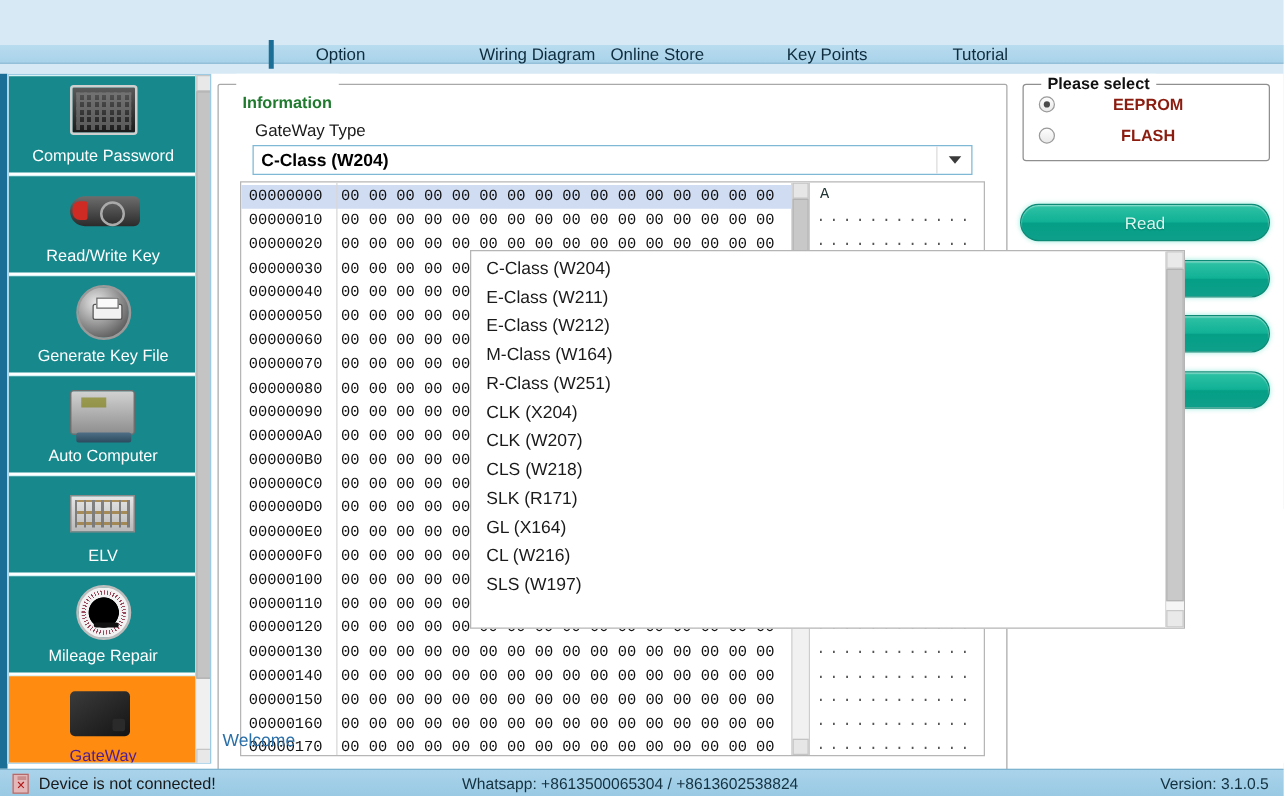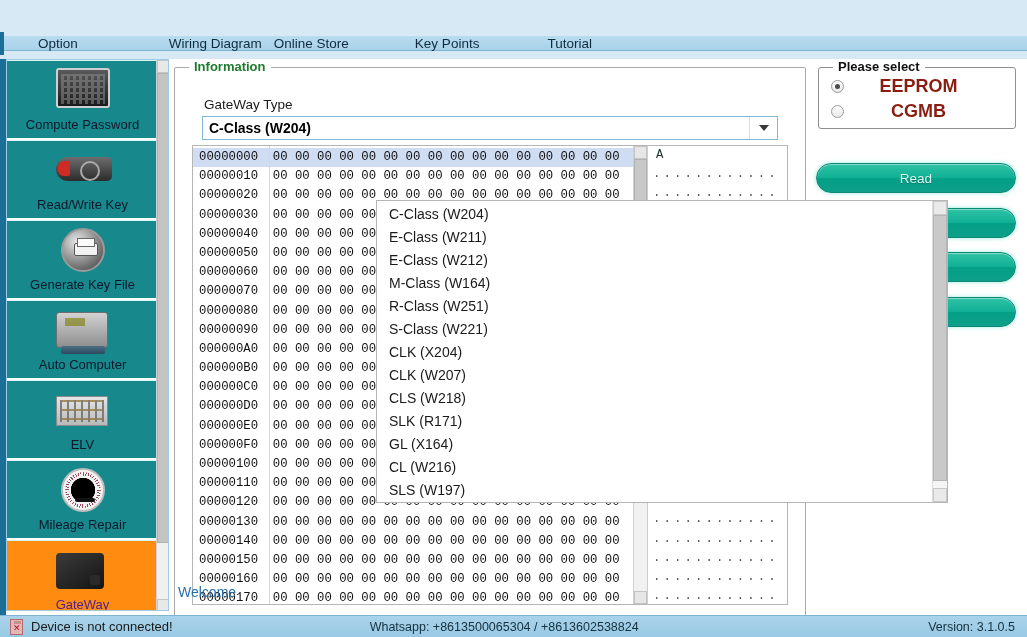--- a/index.html
+++ b/index.html
@@ -52,21 +52,21 @@
   .xmark{ position:relative; width:14px; height:14px; }
   .xmark i{ position:absolute; left:0; top:6px; width:14px; height:2px; background:#ffffff; }
   .xmark i:first-child{ transform:rotate(45deg); }
   .xmark i:last-child{ transform:rotate(-45deg); }
 
   
   .menubar{
     position:absolute; left:0; top:36px; width:1027px; height:15px;
     background:linear-gradient(to bottom,#b9dcef,#a8d2e9);
     border-bottom:1px solid #7fb4d0;
-    display:flex; align-items:center;
+    display:flex; align-items:center;justify-content:center;
   }
   .menubar .ml{ width:4px; height:23px; background:#1b6e95; }
   .menu-item{
     font-size:13.5px; color:#0e2c3d; height:23px; display:flex; align-items:center;
     padding:0 6px; white-space:nowrap;
   }
 
   
   .content{ position:absolute; left:0; top:59px; width:1027px; height:556px; background:#ffffff; }
   .leftrail{ position:absolute; left:0; top:0; width:6px; height:556px; background:#1b6e95; }
@@ -79,21 +79,21 @@
   .side-list{ position:absolute; left:0; top:0; width:151px; }
   .side-item{
     height:80px; background:#17888c; position:relative;
     display:flex; flex-direction:column; align-items:center; justify-content:flex-start;
     border-bottom:2px solid #ffffff; border-top:1px solid #d9f3f5;
     padding-top:7px;
   }
   .side-item.active{ background:#ff8c10; }
   .side-item .lbl{
     position:absolute; left:0; bottom:6px; width:100%; text-align:center;
-    font-size:13px; color:#0f172a;
+    font-size:13px; color:#ffffff;
   }
   .side-item.active .lbl{ color:#4c1d95; }
   .ic{ width:54px; height:42px; position:relative; }
 
   
   .ic-keyboard{ width:54px; height:40px; background:linear-gradient(#5a5a5a,#1a1a1a); border:2px solid #cfcfcf; border-radius:3px; }
   .ic-keyboard::after{
     content:""; position:absolute; left:5px; top:6px; right:5px; bottom:6px;
     background:
       repeating-linear-gradient(to right,#8c8c8c 0 3px,transparent 3px 6px),
@@ -136,21 +136,21 @@
   .side-scroll .thumb{ position:absolute; left:0; top:13px; width:12px; height:470px; background:#c4c4c4; border:1px solid #b0b0b0; }
   .side-scroll .arr.bot{ position:absolute; left:0; bottom:0; }
 
   
   .main{ position:absolute; left:174px; top:0; width:632px; height:552px; }
   .groupbox{
     position:absolute; left:0; top:8px; width:632px; height:564px;
     border:1px solid #a9a9a9; border-radius:2px;
   }
   .gb-title{
-    position:absolute; left:14px; top:-9px; background:#ffffff; padding:0 5px;
+    position:absolute; left:14px; top:-9px; background:#ffffff; padding:15px 5px;
     font-size:13px; font-weight:bold; color:#1f7a2e;
   }
   .field-label{ position:absolute; left:30px; top:38px; font-size:13.5px; color:#1a1a1a; }
   .combo{
     position:absolute; left:28px; top:57px; width:576px; height:24px;
     border:1px solid #7fb8d4; background:#ffffff; display:flex; align-items:center;
   }
   .combo .val{ font-size:14px; font-weight:bold; color:#000; padding-left:6px; }
   .combo .arrow{
     margin-left:auto; width:28px; height:22px; display:flex; align-items:center; justify-content:center;
@@ -214,21 +214,21 @@
   .radio-row.r2{ top:33px; }
   .radio{
     width:13px; height:13px; border-radius:50%; border:1px solid #9a9a9a;
     background:linear-gradient(#fdfdfd,#e9e9e9); position:relative; flex:0 0 auto;
   }
   .radio.on::after{
     content:""; position:absolute; left:3px; top:3px; width:5px; height:5px;
     border-radius:50%; background:#4a4a4a;
   }
   .radio-row .rl{
-    flex:1 1 auto; text-align:center; font-size:18px; font-weight:bold; color:#8b1d10;
+    flex:1 1 auto; text-align:center; font-size:13px; font-weight:bold; color:#8b1d10;
     padding-right:18px;
   }
   .pillbtn{
     position:absolute; left:4px; width:200px; height:30px; border-radius:15px;
     background:linear-gradient(to bottom,#2fc2a5 0%,#11b196 48%,#049f86 52%,#0e9f8a 100%);
     border:1px solid #0c8a76;
     box-shadow:0 0 4px rgba(120,230,210,.8), inset 0 1px 1px rgba(255,255,255,.45);
     color:#d9f7f0; font-size:13.5px; display:flex; align-items:center; justify-content:center;
     text-shadow:0 1px 1px rgba(0,0,0,.25);
   }
@@ -402,21 +402,20 @@
         </div>
       </div>
 
       <div class="dropdown">
         <div class="dd-list" id="dd-list">
             <div class="dd-item">C-Class (W204)</div>
             <div class="dd-item">E-Class (W211)</div>
             <div class="dd-item">E-Class (W212)</div>
             <div class="dd-item">M-Class (W164)</div>
             <div class="dd-item">R-Class (W251)</div>
-            <div class="dd-item">S-Class (W221)</div>
             <div class="dd-item">CLK (X204)</div>
             <div class="dd-item">CLK (W207)</div>
             <div class="dd-item">CLS (W218)</div>
             <div class="dd-item">SLK (R171)</div>
             <div class="dd-item">GL (X164)</div>
             <div class="dd-item">CL (W216)</div>
             <div class="dd-item">SLS (W197)</div>
           </div>
         <div class="dd-scroll">
           <div class="arr"></div>
@@ -428,21 +427,21 @@
 
     <div class="right">
       <div class="select-box">
         <div class="sb-title">Please select</div>
         <div class="radio-row r1">
           <div class="radio on"></div>
           <div class="rl">EEPROM</div>
         </div>
         <div class="radio-row r2">
           <div class="radio"></div>
-          <div class="rl">CGMB</div>
+          <div class="rl">FLASH</div>
         </div>
       </div>
       <div class="pillbtn pb1">Read</div>
       <div class="pillbtn pb2">Write</div>
       <div class="pillbtn pb3">Load</div>
       <div class="pillbtn pb4">Save</div>
     </div>
   </div>
 
   <div class="welcome">Welcome</div>

